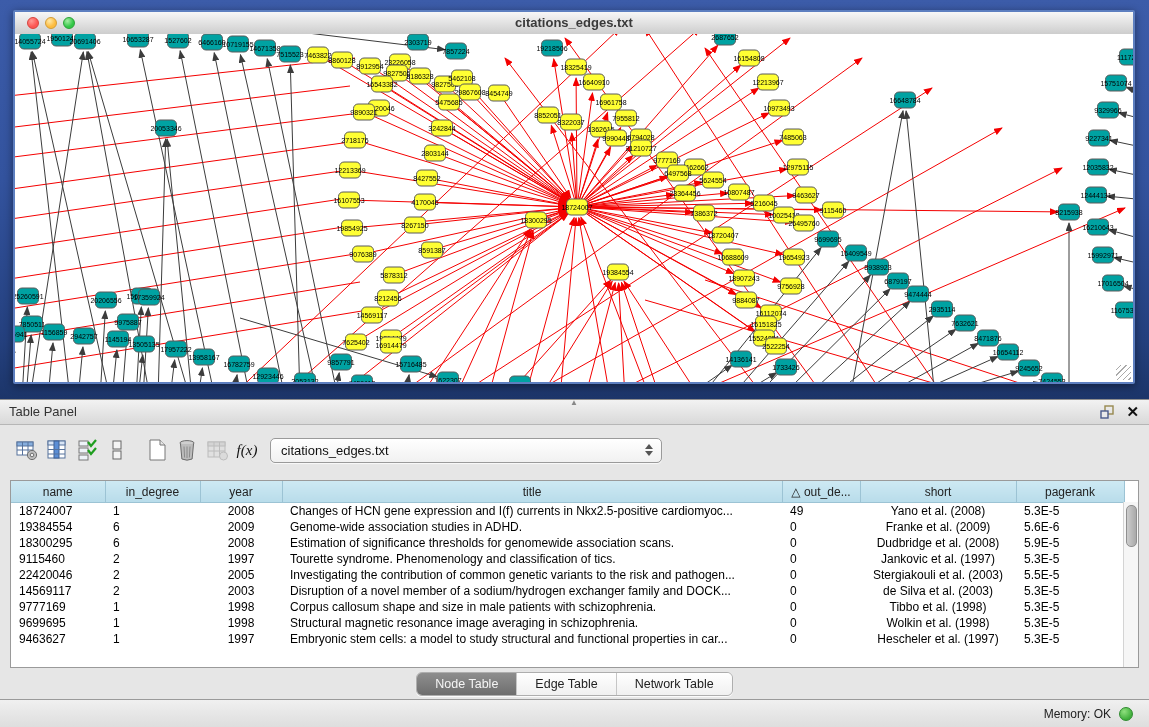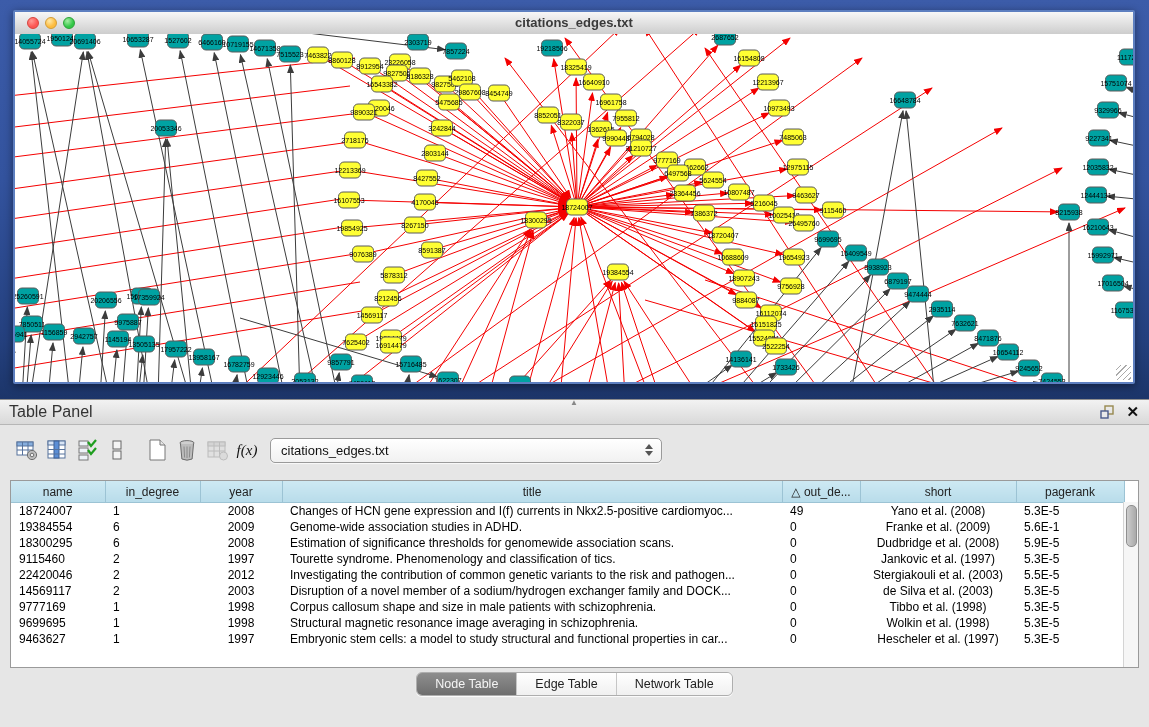--- a/index.html
+++ b/index.html
@@ -20,21 +20,21 @@
   .tl.green{left:48px;background:radial-gradient(circle at 35% 30%,#a6eda4,#33c748 60%);border:1px solid #2aa336;}
   .content{position:absolute;left:0;top:22px;right:0;bottom:0;background:#fff;overflow:hidden;}
   #graph-svg{position:absolute;left:-15px;top:-34px;}
   .grip{position:absolute;right:2px;bottom:2px;width:15px;height:15px;
         background:repeating-linear-gradient(135deg,transparent 0 3px,#aaa 3px 4px);}
   
   .panel{position:absolute;left:0;top:399px;width:1149px;height:328px;
          background:#e6e6e6;border-top:1px solid #8e8e8e;}
   .panel-header{position:absolute;left:0;top:0;right:0;height:24px;
                 background:linear-gradient(#f2f2f2,#d9d9d9);border-bottom:1px solid #b6b6b6;}
-  .panel-title{position:absolute;left:9px;top:0;line-height:24px;font-size:16px;color:#333;}
+  .panel-title{position:absolute;left:9px;top:0;line-height:24px;font-size:13px;color:#333;}
   .split-handle{position:absolute;left:566px;top:0;width:16px;height:6px;color:#888;font-size:8px;line-height:6px;text-align:center;}
   .float-btn{position:absolute;right:34px;top:4px;width:16px;height:16px;cursor:default;}
   .close-btn{position:absolute;right:10px;top:2px;font-size:15px;font-weight:bold;color:#111;line-height:20px;}
   .toolbar{position:absolute;left:0;top:24px;right:0;height:52px;display:flex;align-items:center;
            padding-left:14px;gap:4px;box-sizing:border-box;}
   .icon-btn{width:26px;height:26px;display:flex;align-items:center;justify-content:center;flex:0 0 auto;}
   .fx{font-family:"Liberation Serif",serif;font-style:italic;font-size:15px;color:#111;}
   .combo{margin-left:6px;width:372px;height:23px;border:1px solid #9a9a9a;border-radius:5px;
          background:linear-gradient(#ffffff,#f1f1f1);display:flex;align-items:center;
          padding:0 8px 0 10px;font-size:13px;color:#111;box-shadow:0 1px 1px rgba(255,255,255,.8);}
@@ -908,21 +908,21 @@
               <td class="c">Yano et al. (2008)</td>
               <td>5.3E-5</td>
             </tr>
             <tr>
               <td>19384554</td>
               <td>6</td>
               <td class="c">2009</td>
               <td>Genome-wide association studies in ADHD.</td>
               <td>0</td>
               <td class="c">Franke et al. (2009)</td>
-              <td>5.6E-1</td>
+              <td>5.6E-6</td>
             </tr>
             <tr>
               <td>18300295</td>
               <td>6</td>
               <td class="c">2008</td>
               <td>Estimation of significance thresholds for genomewide association scans.</td>
               <td>0</td>
               <td class="c">Dudbridge et al. (2008)</td>
               <td>5.9E-5</td>
             </tr>
@@ -931,21 +931,21 @@
               <td>2</td>
               <td class="c">1997</td>
               <td>Tourette syndrome. Phenomenology and classification of tics.</td>
               <td>0</td>
               <td class="c">Jankovic et al. (1997)</td>
               <td>5.3E-5</td>
             </tr>
             <tr>
               <td>22420046</td>
               <td>2</td>
-              <td class="c">2012</td>
+              <td class="c">2005</td>
               <td>Investigating the contribution of common genetic variants to the risk and pathogen...</td>
               <td>0</td>
               <td class="c">Stergiakouli et al. (2003)</td>
               <td>5.5E-5</td>
             </tr>
             <tr>
               <td>14569117</td>
               <td>2</td>
               <td class="c">2003</td>
               <td>Disruption of a novel member of a sodium/hydrogen exchanger family and DOCK...</td>
@@ -988,14 +988,18 @@
     </div>
 
     <div class="tabsbar">
       <div class="seg" id="seg">
           <span class="seg-btn sel">Node Table</span>
           <span class="seg-btn">Edge Table</span>
           <span class="seg-btn">Network Table</span>
         </div>
     </div>
 
+    <div class="statusbar">
+      <span class="mem">Memory: OK</span>
+      <span class="memdot"></span>
+    </div>
   </div>
 </div>
 
 </body></html>

